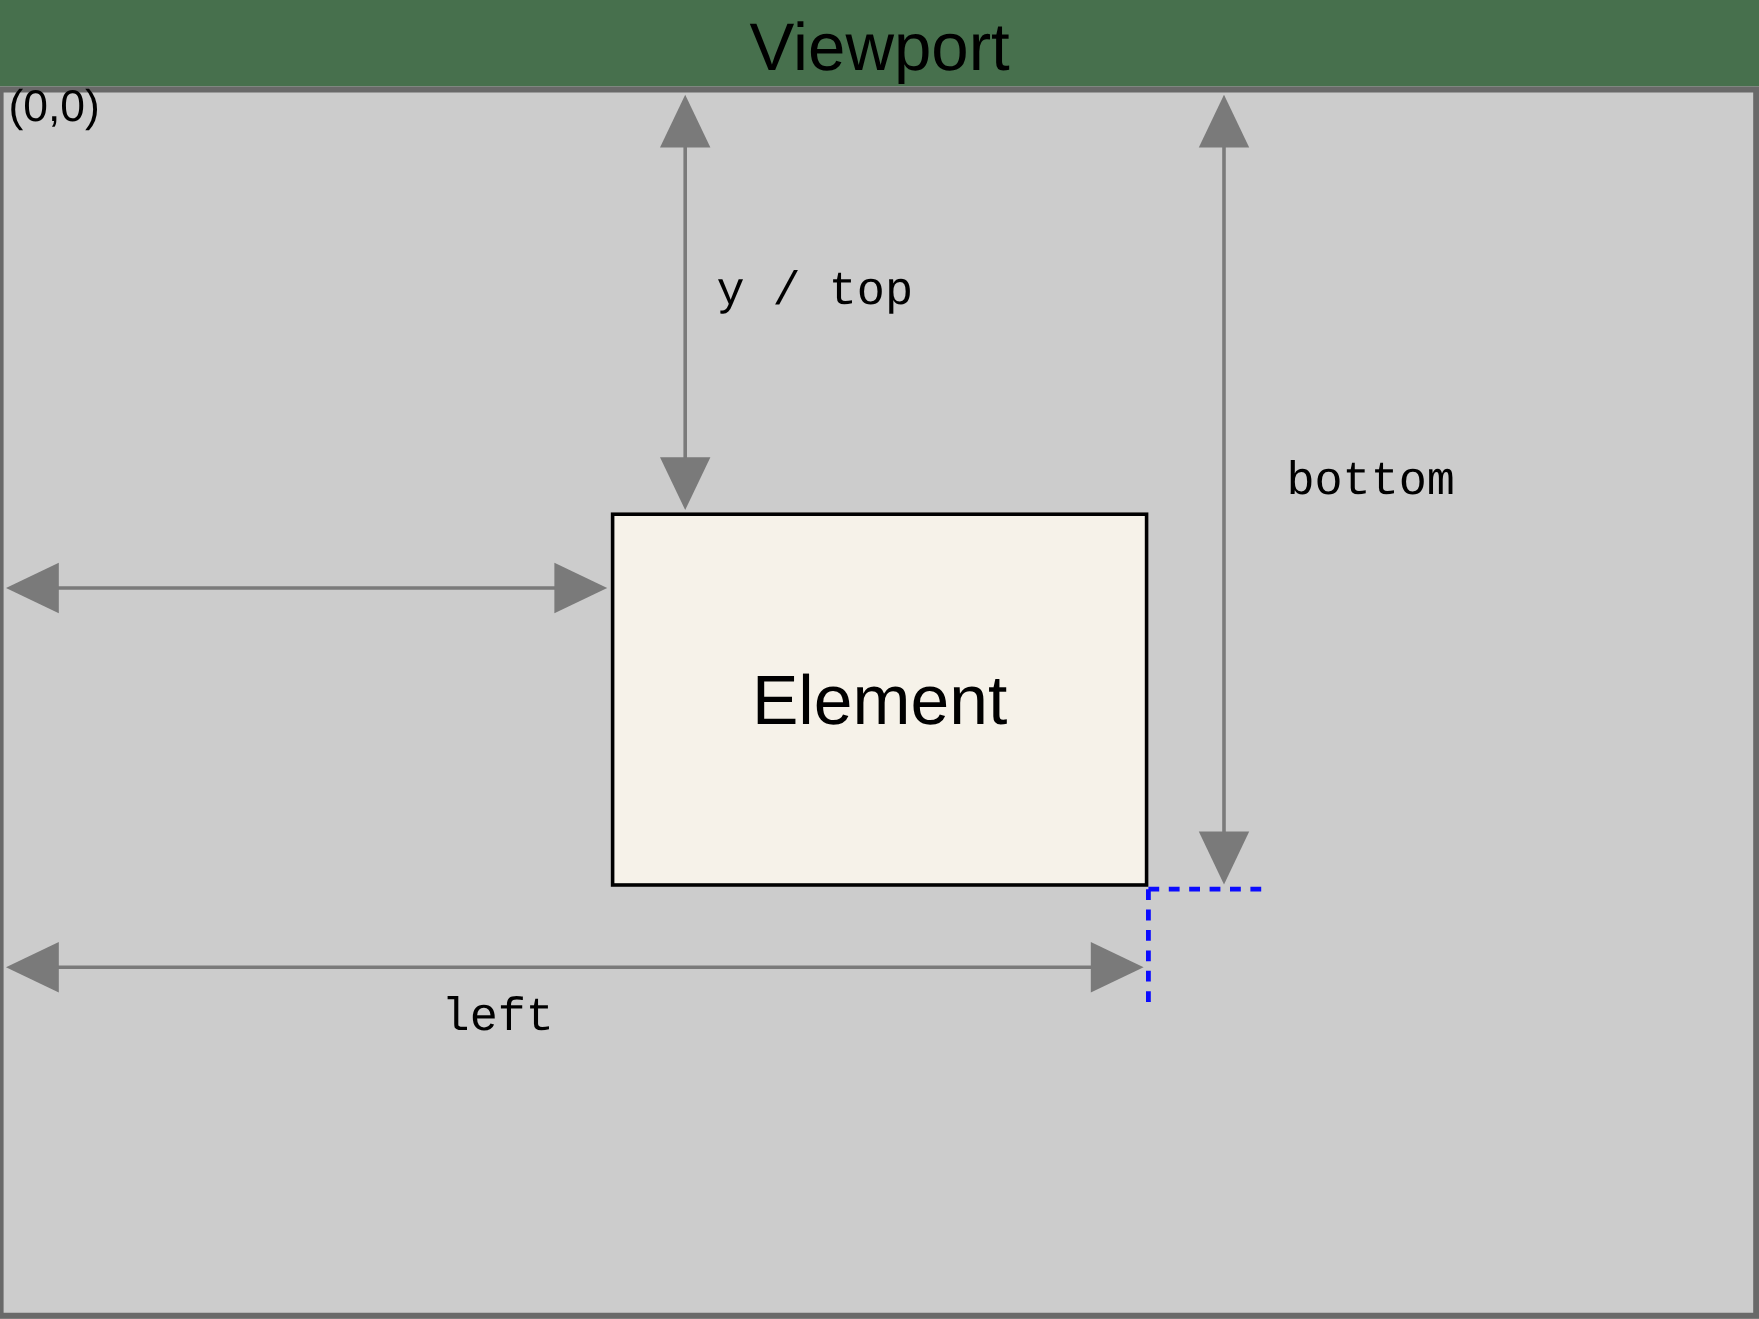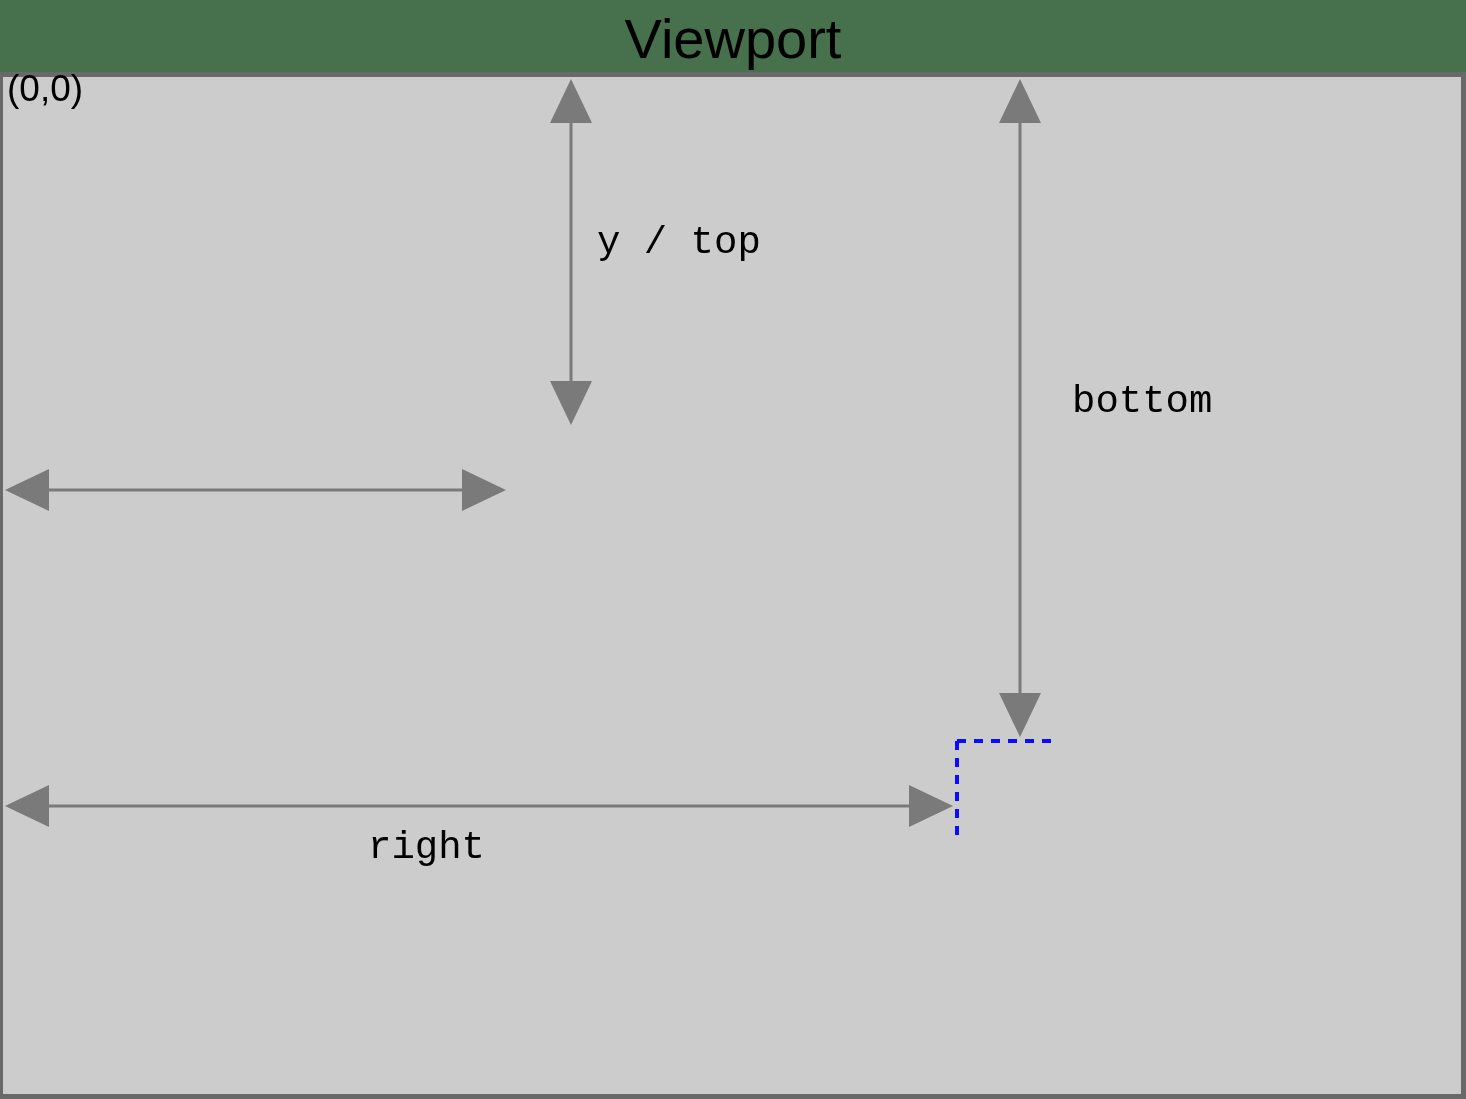--- a/index.html
+++ b/index.html
@@ -104,20 +104,23 @@
 <div class="stage">
 
   <div class="title-band">
     <span class="title">Viewport</span>
   </div>
 
   <div class="viewport-box"></div>
 
   <div class="origin-label">(0,0)</div>
 
+  <div class="element-box">
+    <span class="element-label">Element</span>
+  </div>
 
   <svg class="overlay" viewBox="0 0 1466 1099" xmlns="http://www.w3.org/2000/svg">
 
     <g>
       <line class="arrow-shaft" x1="571" y1="110" x2="571" y2="392"></line>
       <polygon class="arrow-head" points="571,79 550,123 592,123"></polygon>
       <polygon class="arrow-head" points="571,425 550,381 592,381"></polygon>
     </g>
 
     <g>
@@ -139,15 +142,15 @@
     </g>
 
     <g>
       <line class="guide-line" x1="957" y1="741" x2="1058" y2="741"></line>
       <line class="guide-line" x1="957" y1="741" x2="957" y2="843"></line>
     </g>
   </svg>
 
   <div class="dim-label y-top">y / top</div>
   <div class="dim-label bottom">bottom</div>
-  <div class="dim-label right">right</div>
+  <div class="dim-label right">left</div>
 
 </div>
 
 </body></html>

